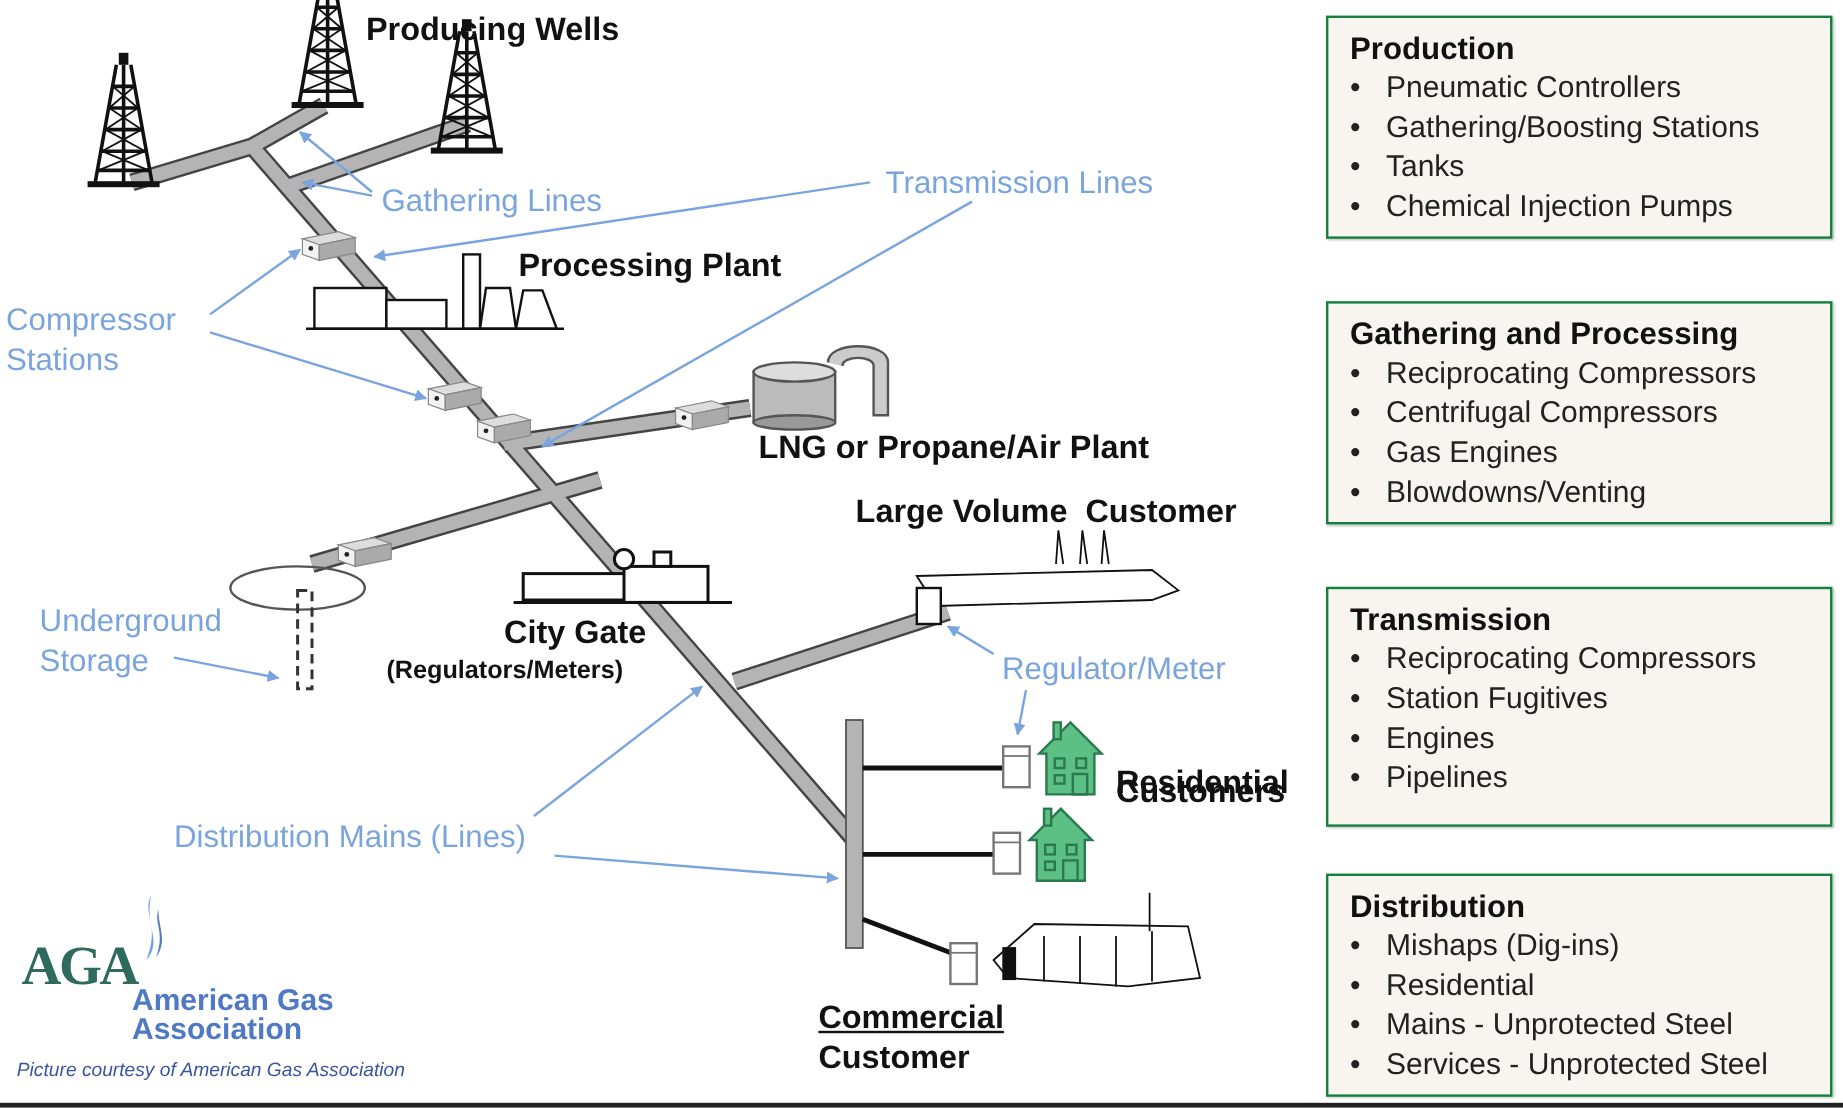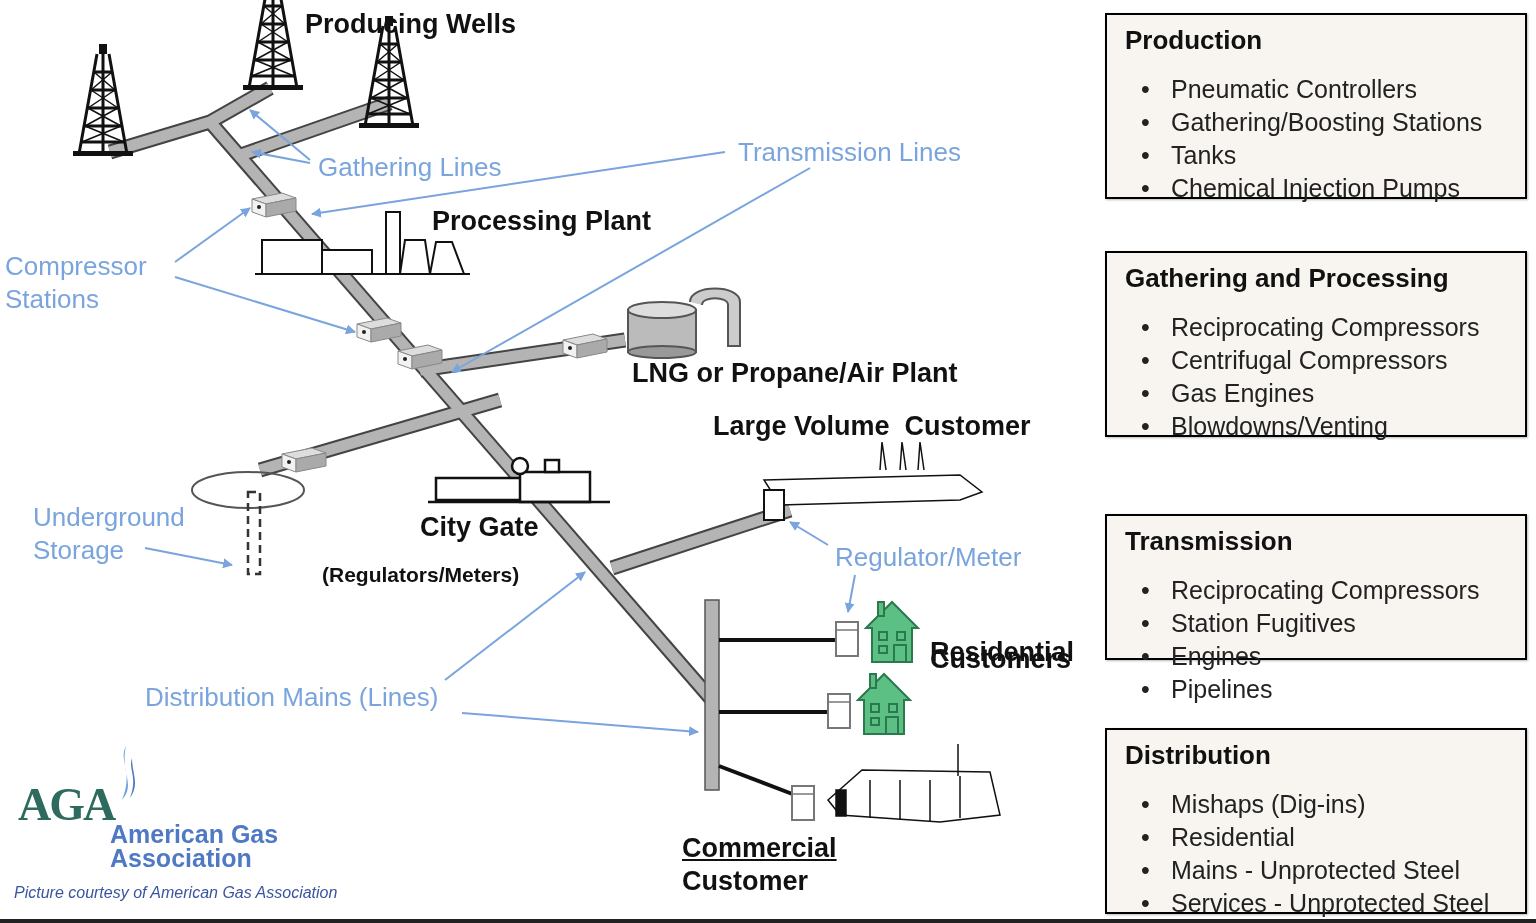--- a/index.html
+++ b/index.html
@@ -1,23 +1,23 @@
 <!DOCTYPE html>
 <html><head>
 <meta charset="utf-8">
 <style>
   html,body{margin:0;padding:0;background:#fff;}
   body{width:1536px;height:923px;position:relative;overflow:hidden;font-family:"Liberation Sans",sans-serif;}
   #diagram{position:absolute;left:0;top:0;}
   .lbl{position:absolute;white-space:nowrap;}
   .bold{font-weight:bold;color:#111;font-size:27px;}
   .blue{color:#7aa4de;font-size:26px;}
-  .box{position:absolute;left:1105px;width:422px;background:#f8f5f0;border:2px solid #000000;box-sizing:border-box;padding:8px 16px 6px 18px;box-shadow:1px 1px 2px #bbb;}
+  .box{position:absolute;left:1105px;width:422px;background:#f8f5f0;border:2px solid #15803d;box-sizing:border-box;padding:8px 16px 6px 18px;box-shadow:1px 1px 2px #bbb;}
   .box h3{margin:0;font-size:26px;font-weight:bold;color:#111;line-height:34px;}
-  .box ul{margin:16px;padding:0;list-style:none;}
+  .box ul{margin:0;padding:0;list-style:none;}
   .box li{font-size:25px;color:#222;line-height:33px;position:relative;padding-left:30px;}
   .box li::before{content:"•";position:absolute;left:0;top:0;}
   .aga-letters{position:absolute;left:18px;top:778px;font-family:"Liberation Serif",serif;font-size:46px;letter-spacing:-2px;color:#2e6b5e;font-weight:bold;}
   .aga-name{position:absolute;left:110px;top:822px;font-size:25px;font-weight:bold;color:#4f79c4;line-height:24px;}
   .courtesy{position:absolute;left:14px;top:884px;font-size:16px;font-style:italic;color:#3a55a0;}
   .bottom-rule{position:absolute;left:0;top:919px;width:1536px;height:4px;background:#222;}
 </style>
 </head>
 <body>
 
@@ -155,21 +155,21 @@
 <div class="lbl blue" style="left:318px;top:152px;">Gathering Lines</div>
 <div class="lbl blue" style="left:738px;top:137px;">Transmission Lines</div>
 <div class="lbl blue" style="left:5px;top:251px;">Compressor</div>
 <div class="lbl blue" style="left:5px;top:284px;">Stations</div>
 <div class="lbl bold" style="left:432px;top:206px;">Processing Plant</div>
 <div class="lbl bold" style="left:632px;top:358px;">LNG or Propane/Air Plant</div>
 <div class="lbl bold" style="left:713px;top:411px;white-space:pre;">Large Volume  Customer</div>
 <div class="lbl blue" style="left:33px;top:502px;">Underground</div>
 <div class="lbl blue" style="left:33px;top:535px;">Storage</div>
 <div class="lbl bold" style="left:420px;top:512px;">City Gate</div>
-<div class="lbl" style="left:322px;top:563px;font-size:21px;font-weight:bold;color:#111;">(Regulators/Meters)</div>
+<div class="lbl" style="left:322px;top:547px;font-size:21px;font-weight:bold;color:#111;">(Regulators/Meters)</div>
 <div class="lbl blue" style="left:835px;top:542px;">Regulator/Meter</div>
 <div class="lbl bold" style="left:930px;top:637px;">Residential</div>
 <div class="lbl bold" style="left:930px;top:644px;">Customers</div>
 <div class="lbl blue" style="left:145px;top:682px;">Distribution Mains (Lines)</div>
 <div class="lbl bold" style="left:682px;top:833px;text-decoration:underline;">Commercial</div>
 <div class="lbl bold" style="left:682px;top:866px;">Customer</div>
 
 <div>
   <svg style="position:absolute;left:110px;top:744px;" width="30" height="60">
     <path d="M16,2 C8,18 24,26 12,56 C26,40 10,28 16,2 z" fill="#6c9ee0"></path>
@@ -194,21 +194,21 @@
 </div>
 <div class="box" style="top:251px;height:186px;">
   <h3>Gathering and Processing</h3>
   <ul>
     <li>Reciprocating Compressors</li>
     <li>Centrifugal Compressors</li>
     <li>Gas Engines</li>
     <li>Blowdowns/Venting</li>
   </ul>
 </div>
-<div class="box" style="top:514px;height:146px;">
+<div class="box" style="top:489px;height:200px;">
   <h3>Transmission</h3>
   <ul>
     <li>Reciprocating Compressors</li>
     <li>Station Fugitives</li>
     <li>Engines</li>
     <li>Pipelines</li>
   </ul>
 </div>
 <div class="box" style="top:728px;height:186px;">
   <h3>Distribution</h3>

